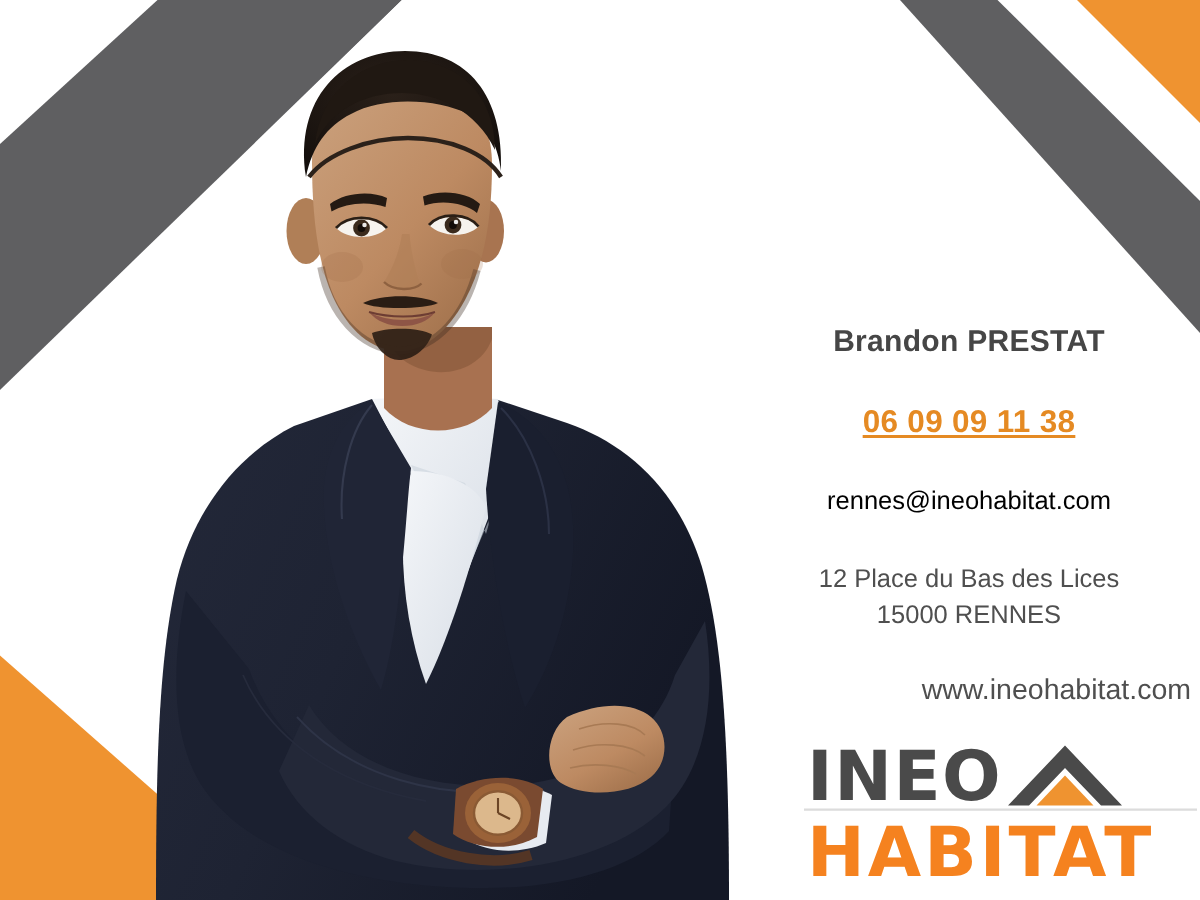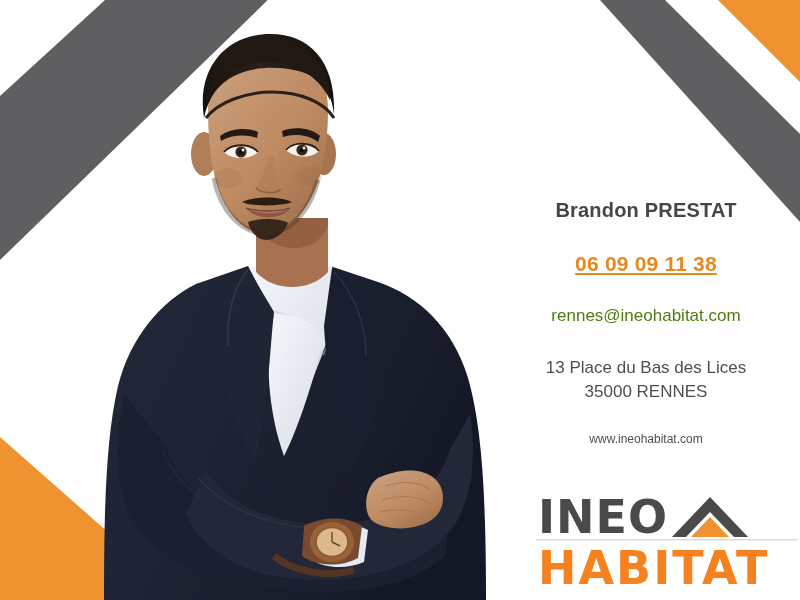--- a/index.html
+++ b/index.html
@@ -41,48 +41,50 @@
     width:296px;
     text-align:center;
     z-index:4;
   }
   #contact-name {
     font-size:20px;
     font-weight:bold;
     color:#464646;
     letter-spacing:.2px;
     line-height:1.2;
+    margin-top:18px;
   }
   #contact-phone {
     margin-top:29px;
     font-size:21px;
     font-weight:bold;
     color:#e58a23;
     letter-spacing:.2px;
     line-height:1.2;
     text-decoration:underline;
   }
   #contact-email {
     margin-top:30px;
     font-size:17px;
-    color:#4d7c0f;
+    color:#000000;
     line-height:1.2;
   }
   #contact-address {
     margin-top:29px;
     font-size:17px;
     color:#4f4f4f;
     line-height:1.42;
   }
   #contact-address .addr-line { display:block; }
   #contact-website {
     margin-top:28px;
-    font-size:12px;
+    font-size:19px;
     color:#4f4f4f;
     line-height:1.2;
+    text-align:right;
   }
 
   
   #logo {
     position:absolute;
     left:536px; top:487px;
     width:262px; height:104px;
     z-index:4;
   }
   #logo svg { display:block; width:100%; height:100%; }
@@ -275,22 +277,22 @@
       <ellipse cx="150" cy="152" rx="14" ry="10" fill="#a06f48" opacity="0.22"></ellipse>
       <ellipse cx="230" cy="150" rx="14" ry="10" fill="#a06f48" opacity="0.22"></ellipse>
     </svg>
   </div>
 
   <div id="contact-block">
     <div id="contact-name">Brandon PRESTAT</div>
     <div id="contact-phone">06 09 09 11 38</div>
     <div id="contact-email">rennes@ineohabitat.com</div>
     <div id="contact-address">
-      <span class="addr-line">13 Place du Bas des Lices</span>
-      <span class="addr-line">35000 RENNES</span>
+      <span class="addr-line">12 Place du Bas des Lices</span>
+      <span class="addr-line">15000 RENNES</span>
     </div>
     <div id="contact-website">www.ineohabitat.com</div>
   </div>
 
   <div id="logo">
     <svg viewBox="0 0 262 104" xmlns="http://www.w3.org/2000/svg">
 
       <text class="logo-ineo-text" x="2" y="46" fill="#4a4a4a" id="svg-ineo">INEO</text>
 
       <g>

